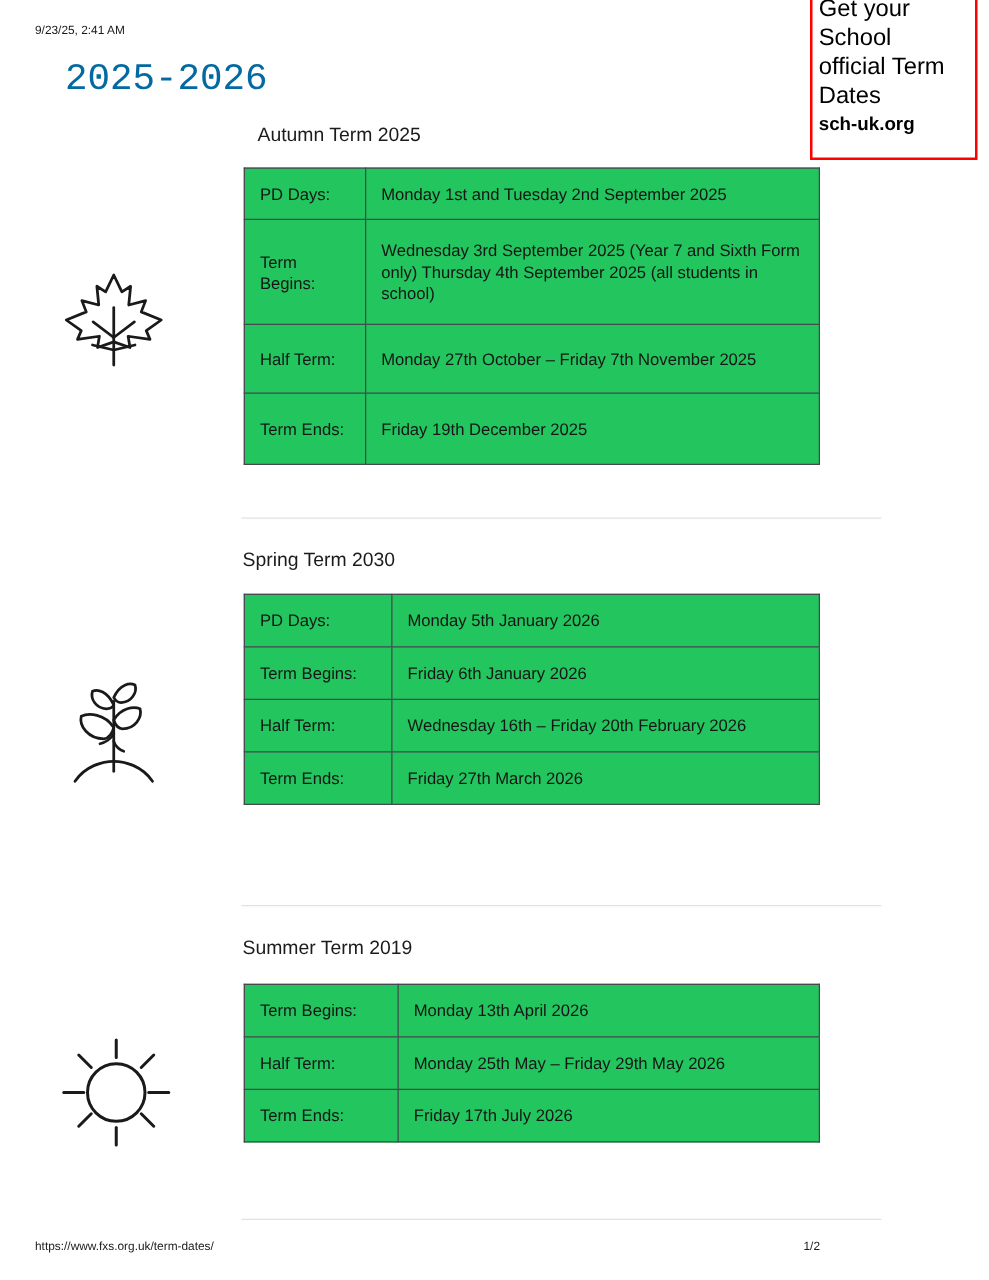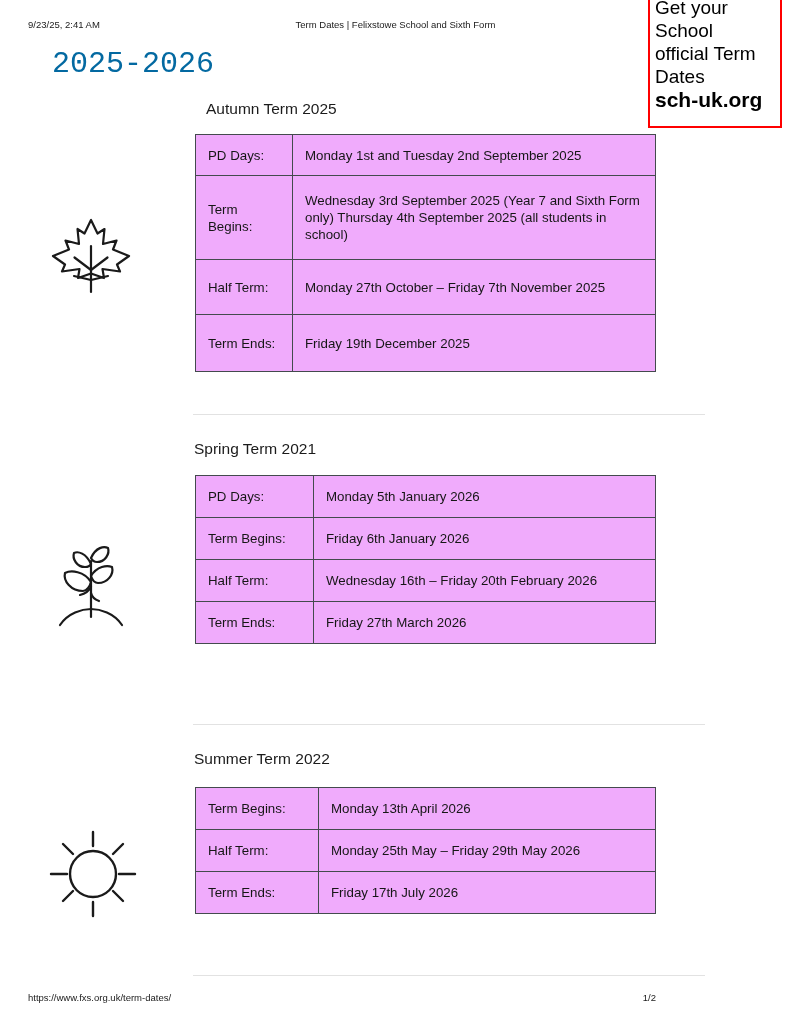--- a/index.html
+++ b/index.html
@@ -69,41 +69,41 @@
     font-family: "Liberation Sans", sans-serif;
     font-size: 19px;
     line-height: 23px;
     color: #000;
     overflow: hidden;
   }
   .promo-box .promo-line { white-space: nowrap; }
   .promo-box .promo-url {
     font-weight: bold;
     white-space: nowrap;
-    font-size: 21px;
+    font-size: 15px;
   }
 
   
   .content { position: absolute; left: 0; top: 0; width: 791px; }
 
   .section-heading {
     position: absolute;
     left: 194px;
     font-size: 15.5px;
     font-weight: 400;
     color: #1b1b1b;
     white-space: nowrap;
   }
 
   
   table.term-table {
     position: absolute;
     border-collapse: collapse;
     table-layout: fixed;
-    background: #f0abfc;
+    background: #22c55e;
   }
   table.term-table td {
     border: 1px solid #444a4e;
     padding: 8px 10px 8px 12px;
     font-size: 13.3px;
     line-height: 17px;
     color: #161616;
     vertical-align: middle;
   }
   table.term-table td.lbl { }
@@ -174,21 +174,20 @@
     right: 28px;
     top: 0;
     white-space: nowrap;
   }
 </style>
 </head>
 <body>
 
 <div class="print-header">
   <span class="ph-date">9/23/25, 2:41 AM</span>
-  <span class="ph-title">Term Dates | Felixstowe School and Sixth Form</span>
 </div>
 
 <div class="year-title">2025-2026</div>
 
 <div class="promo-box">
   <div class="promo-line">Get your</div>
   <div class="promo-line">School</div>
   <div class="promo-line">official Term</div>
   <div class="promo-line">Dates</div>
   <div class="promo-url">sch-uk.org</div>
@@ -230,21 +229,21 @@
       </tr>
       <tr class="r4">
         <td class="lbl">Term Ends:</td>
         <td class="val">Friday 19th December 2025</td>
       </tr>
     </tbody>
   </table>
 
   <div class="divider" id="divider-1"></div>
 
-  <div class="section-heading" style="top:440px;">Spring Term 2021</div>
+  <div class="section-heading" style="top:440px;">Spring Term 2030</div>
 
   <span class="season-icon" id="icon-spring">
     <svg width="78" height="92" viewBox="0 0 78 92" fill="none" stroke="#1a1a1a" stroke-width="2.2" stroke-linejoin="round" stroke-linecap="round">
       <path d="M39 82 L39 26"></path>
       <path d="M39 29 C34 18 26 16 22 18 C20 24 25 32 33 32 C36 32 38 31 39 29 Z"></path>
       <path d="M39 23 C44 12 52 11 56 13 C58 19 53 27 45 27 C42 27 40 25 39 23 Z"></path>
       <path d="M39 41 C45 31 55 30 60 32 C62 39 56 48 46 48 C42 48 40 44 39 41 Z"></path>
       <path d="M39 47 C32 36 19 35 13 38 C11 46 19 56 31 56 C35 56 38 51 39 47 Z"></path>
       <path d="M39 58 C40 62 44 65 47 66"></path>
       <path d="M39 52 C37 56 32 59 28 60"></path>
@@ -272,21 +271,21 @@
       </tr>
       <tr class="r4">
         <td class="lbl">Term Ends:</td>
         <td class="val">Friday 27th March 2026</td>
       </tr>
     </tbody>
   </table>
 
   <div class="divider" id="divider-2"></div>
 
-  <div class="section-heading" style="top:750px;">Summer Term 2022</div>
+  <div class="section-heading" style="top:750px;">Summer Term 2019</div>
 
   <span class="season-icon" id="icon-summer">
     <svg width="98" height="92" viewBox="0 0 98 92" fill="none" stroke="#1a1a1a" stroke-width="2.4" stroke-linecap="round">
       <circle cx="49" cy="46" r="23"></circle>
       <path d="M49 4 L49 18"></path>
       <path d="M49 74 L49 88"></path>
       <path d="M7 46 L23 46"></path>
       <path d="M75 46 L91 46"></path>
       <path d="M19 16 L29 26"></path>
       <path d="M69 63 L79 73"></path>

